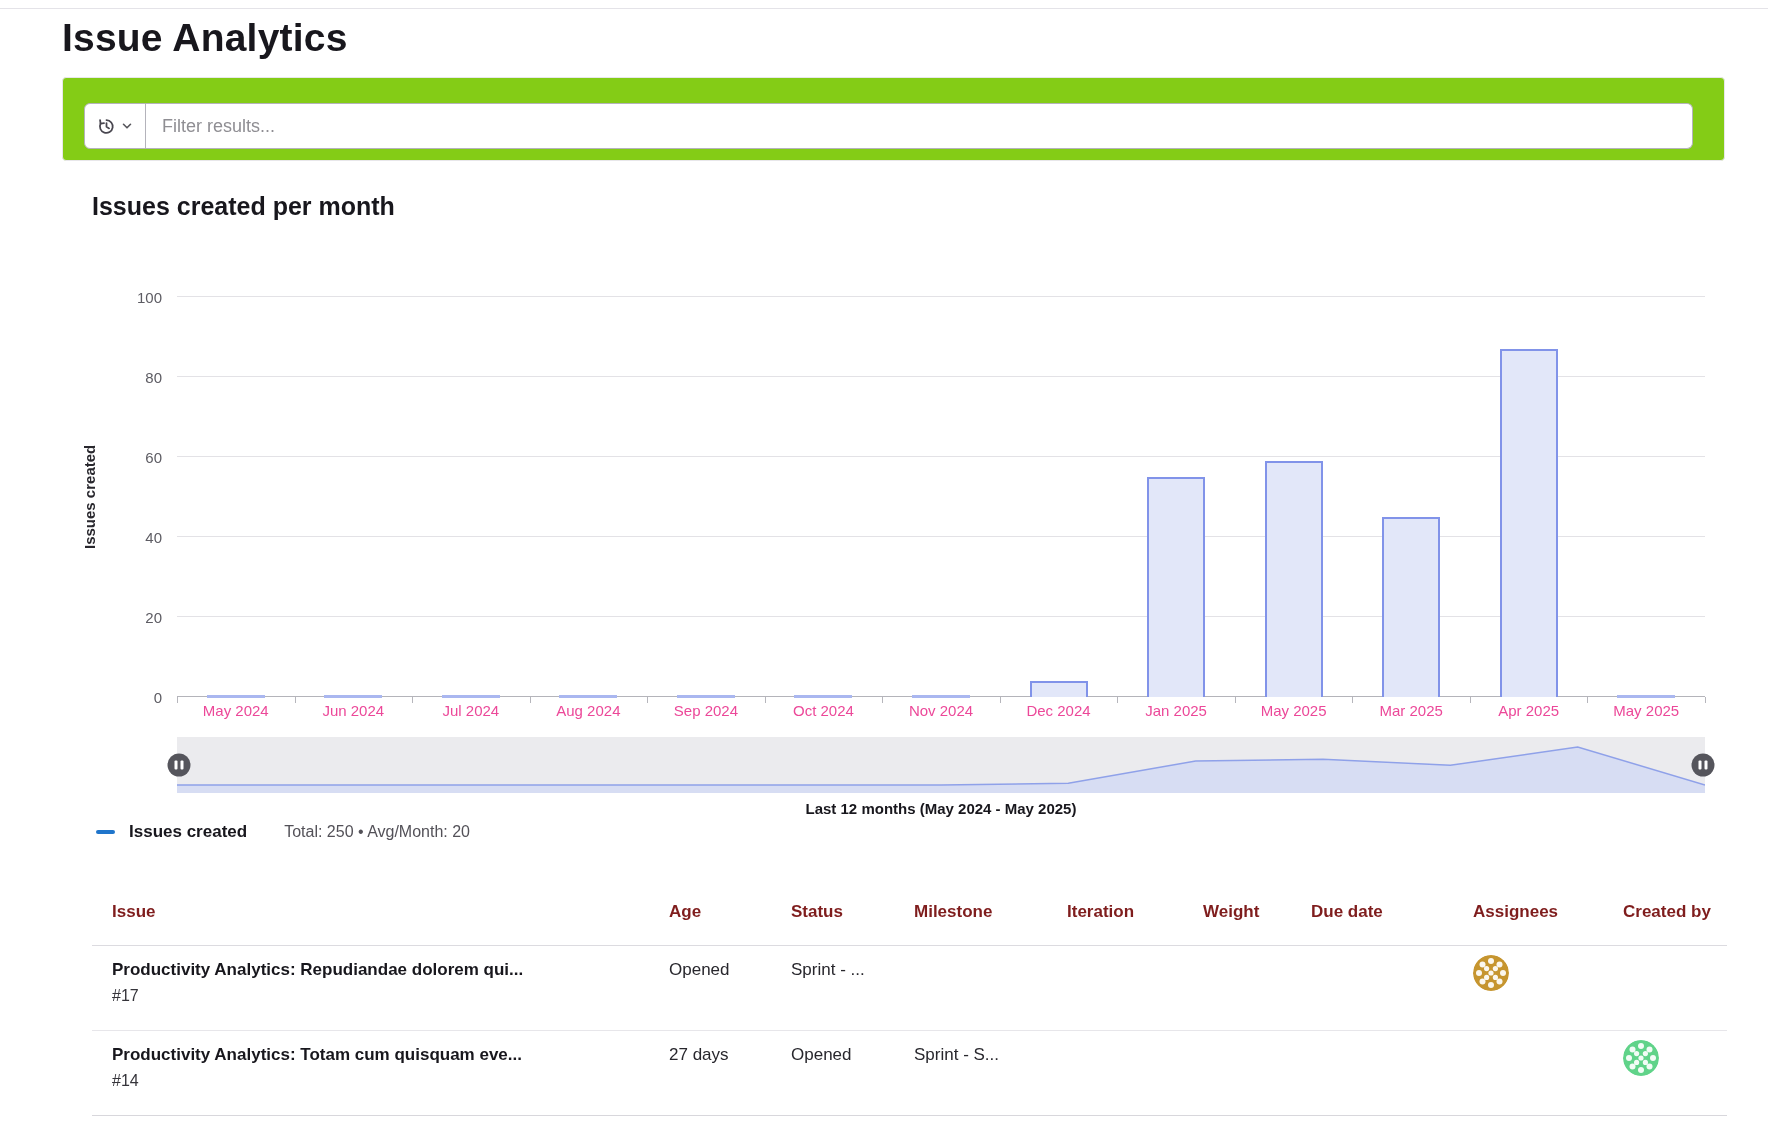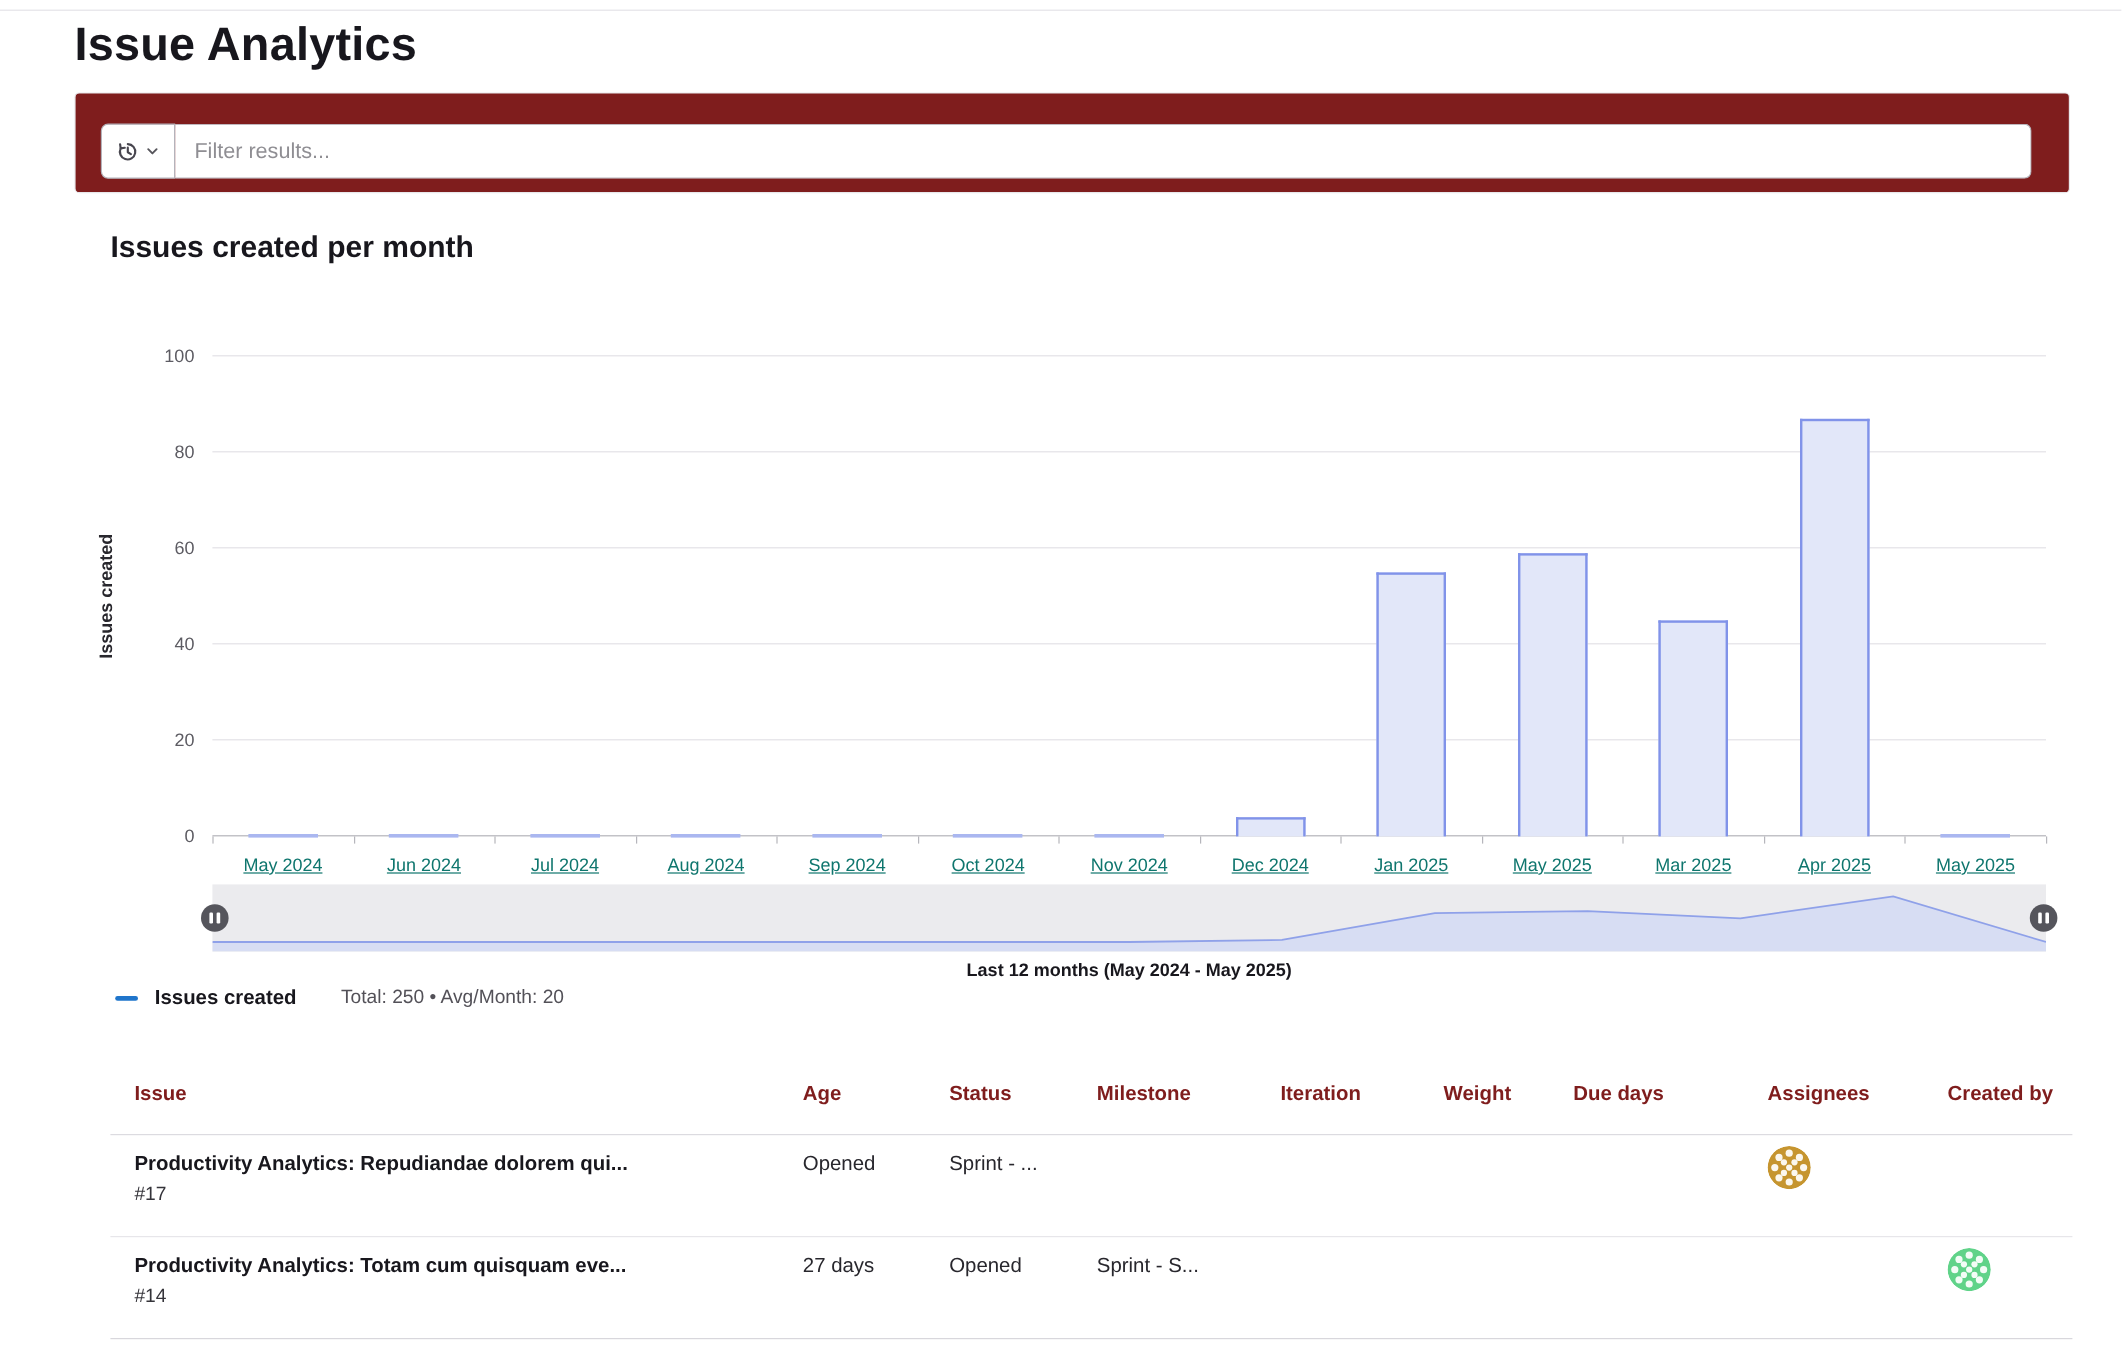--- a/index.html
+++ b/index.html
@@ -9,21 +9,21 @@
     background:#ffffff; color:#18171d;
     font-family:"Liberation Sans", sans-serif;
   }
   .top-divider { position:absolute; top:8px; left:0; width:100%; height:1px; background:#e4e3e8; }
 
   
   .page-title { position:absolute; left:62px; top:16px; margin:0; font-size:39px; font-weight:700; letter-spacing:.2px; }
 
   
   .filter-panel { position:absolute; left:62px; top:77px; width:1663px; height:84px;
-    background:#7f1d1d; border:1px solid #e8e7ea; border-radius:4px; }
+    background:#84cc16; border:1px solid #e8e7ea; border-radius:4px; }
   .filter-control { position:absolute; left:21px; top:25px; right:31px; height:46px; display:flex; }
   .history-btn { width:62px; height:46px; background:#fff; border:1px solid #b4b3bb;
     border-radius:6px 0 0 6px; display:flex; align-items:center; justify-content:center; gap:5px; cursor:pointer; padding:0; }
   .filter-input { flex:1; height:46px; background:#fff; border:1px solid #b4b3bb; border-left:none;
     border-radius:0 6px 6px 0; font-size:18px; padding:0 16px; color:#18171d; outline:none;
     font-family:"Liberation Sans", sans-serif; }
   .filter-input::placeholder { color:#8f8e93; }
 
   
   .chart-title { position:absolute; left:92px; top:192px; margin:0; font-size:25px; font-weight:700; }
@@ -33,21 +33,21 @@
     font-size:15px; font-weight:700; color:#28272d; }
   .plot { position:absolute; left:177px; top:297px; width:1528px; height:400px; }
   .gridline { position:absolute; left:0; width:100%; height:1px; background:#e3e2e6; }
   .gridline.zero { background:#b4b4ba; }
   .y-label { position:absolute; right:100%; margin-right:15px; transform:translateY(-50%);
     font-size:15px; color:#5d5c63; white-space:nowrap; }
   .bar { position:absolute; bottom:0; width:58px; transform:translateX(-50%);
     background:#e2e7f9; border:2px solid #8193e9; border-bottom:none; }
   .bar-zero { position:absolute; bottom:-1px; width:58px; height:3px; transform:translateX(-50%); background:#aab7f0; }
   .x-tick { position:absolute; top:400px; width:1px; height:6px; background:#b6b6bc; }
-  .x-label { position:absolute; top:416px; transform:translateX(-50%); font-size:15px; color:#0f766e; white-space:nowrap;text-decoration:underline; }
+  .x-label { position:absolute; top:405px; transform:translateX(-50%); font-size:15px; color:#ec4899; white-space:nowrap; }
 
   
   .slider { position:absolute; left:177px; top:737px; width:1528px; height:56px; background:#ebebee; cursor:grab; }
   .slider svg { position:absolute; left:0; top:0; }
   .handle { position:absolute; top:50%; width:23px; height:23px; border-radius:50%; background:#55555c;
     transform:translate(-50%,-50%); display:flex; align-items:center; justify-content:center; gap:3px; cursor:ew-resize; }
   .handle-bar { width:3px; height:9px; background:#fff; border-radius:1px; }
   .handle.left { left:2px; } .handle.right { left:calc(100% - 2px); }
   .zoom-caption { position:absolute; left:177px; top:800px; width:1528px; text-align:center;
     font-size:15px; font-weight:700; color:#18171d; }
@@ -184,21 +184,21 @@
 </div>
 
 <div class="issues-table">
   <div class="thead grid-cols" id="thead">
       <div class="th first">Issue</div>
       <div class="th">Age</div>
       <div class="th">Status</div>
       <div class="th">Milestone</div>
       <div class="th">Iteration</div>
       <div class="th">Weight</div>
-      <div class="th">Due days</div>
+      <div class="th">Due date</div>
       <div class="th">Assignees</div>
       <div class="th">Created by</div>
     </div>
   <div id="tbody">
       <div class="trow grid-cols">
         <div class="td issue">
           <div class="issue-title">Productivity Analytics: Repudiandae dolorem qui...</div>
           <div class="issue-ref">#17</div>
         </div>
         <div class="td">Opened</div>

